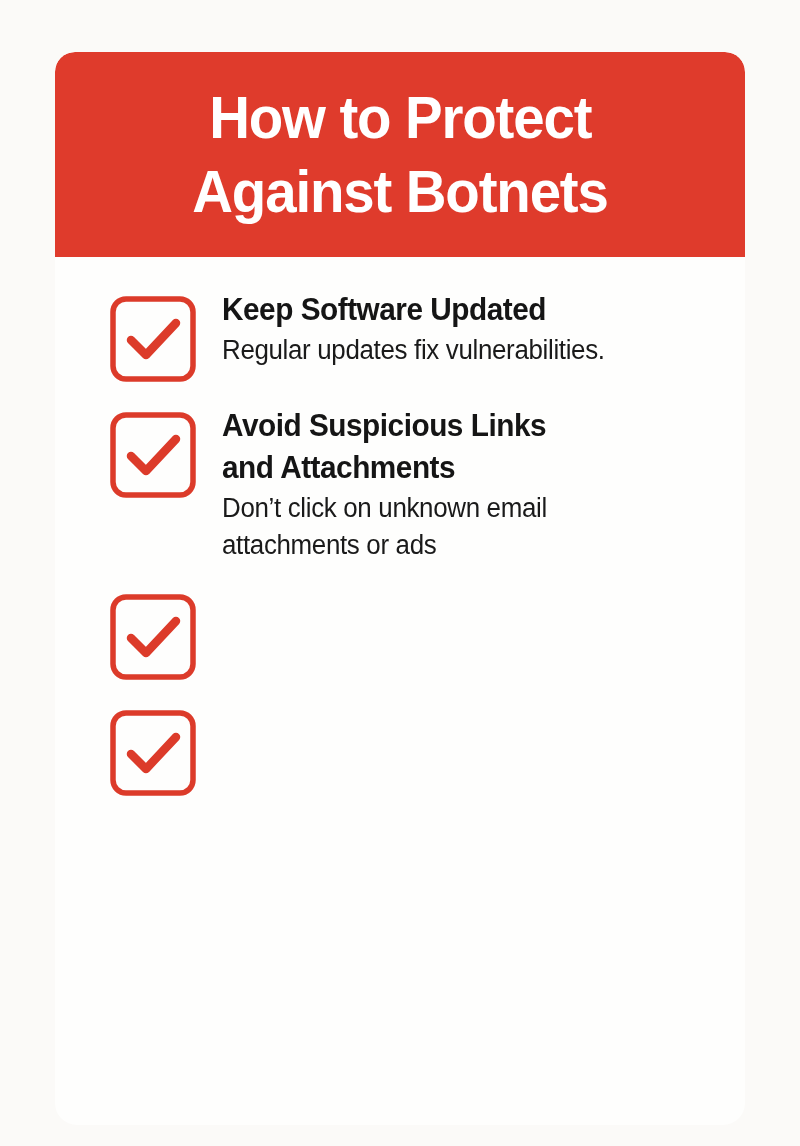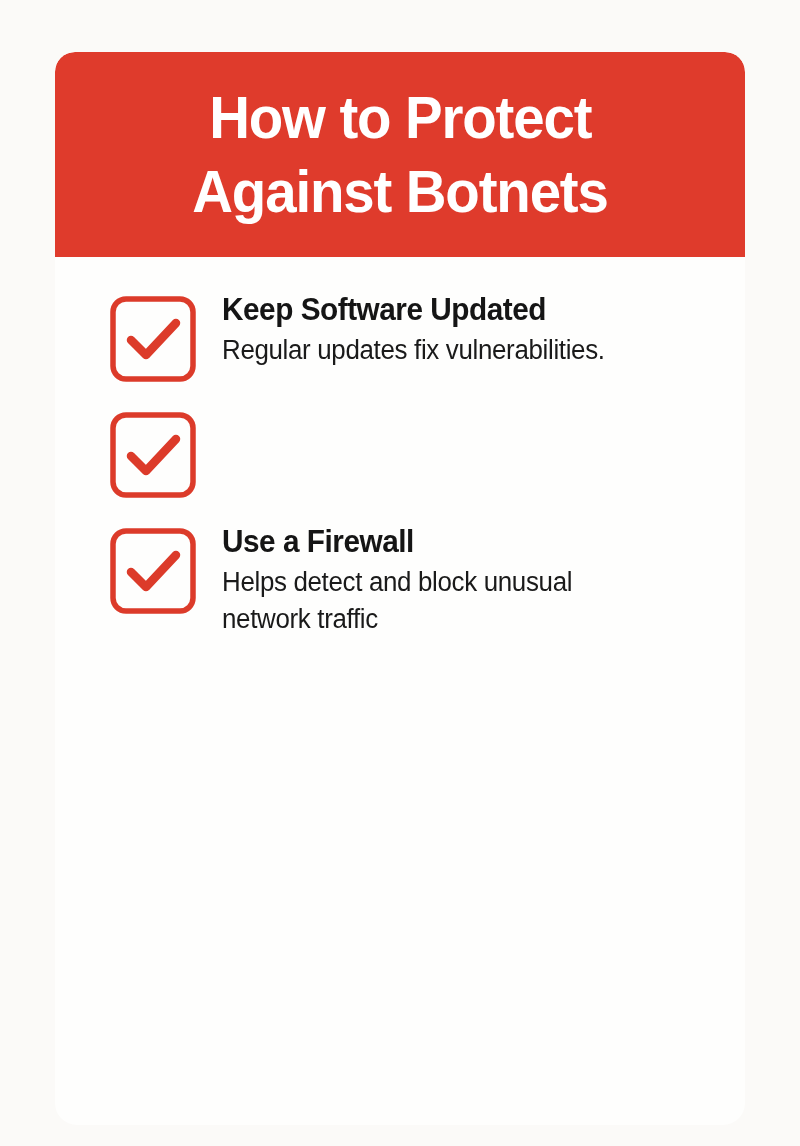--- a/index.html
+++ b/index.html
@@ -149,39 +149,48 @@
             <path d="M21 44 L36 59 L66 27" fill="none" stroke="#DC3B2A" stroke-width="8.5" stroke-linecap="round" stroke-linejoin="round"></path>
           </svg>
         </span>
         <div class="tip-text">
           <div class="tip-title">Keep Software Updated</div>
           <div class="tip-desc">Regular updates fix vulnerabilities.</div>
         </div>
       </div>
 
 
+      <div class="tip-item">
+        <span class="checkbox-icon">
+          <svg viewBox="0 0 86 86" xmlns="http://www.w3.org/2000/svg">
+            <rect x="3" y="3" width="80" height="80" rx="13" ry="13" fill="none" stroke="#DC3B2A" stroke-width="5.5"></rect>
+            <path d="M21 44 L36 59 L66 27" fill="none" stroke="#DC3B2A" stroke-width="8.5" stroke-linecap="round" stroke-linejoin="round"></path>
+          </svg>
+        </span>
+        <div class="tip-text">
+          <div class="tip-title">Avoid Suspicious Links</div>
+          <div class="tip-title">and Attachments</div>
+          <div class="tip-desc">Don’t click on unknown email</div>
+          <div class="tip-desc">attachments or ads</div>
+        </div>
+      </div>
 
       <div class="tip-item">
         <span class="checkbox-icon">
           <svg viewBox="0 0 86 86" xmlns="http://www.w3.org/2000/svg">
             <rect x="3" y="3" width="80" height="80" rx="13" ry="13" fill="none" stroke="#DC3B2A" stroke-width="5.5"></rect>
             <path d="M21 44 L36 59 L66 27" fill="none" stroke="#DC3B2A" stroke-width="8.5" stroke-linecap="round" stroke-linejoin="round"></path>
           </svg>
         </span>
       </div>
 
       <div class="tip-item">
         <span class="checkbox-icon">
           <svg viewBox="0 0 86 86" xmlns="http://www.w3.org/2000/svg">
             <rect x="3" y="3" width="80" height="80" rx="13" ry="13" fill="none" stroke="#DC3B2A" stroke-width="5.5"></rect>
             <path d="M21 44 L36 59 L66 27" fill="none" stroke="#DC3B2A" stroke-width="8.5" stroke-linecap="round" stroke-linejoin="round"></path>
           </svg>
         </span>
-        <div class="tip-text">
-          <div class="tip-title">Use a Firewall</div>
-          <div class="tip-desc">Helps detect and block unusual</div>
-          <div class="tip-desc">network traffic</div>
-        </div>
       </div>
 
     </div>
   </div>
 </div>
 
 </body></html>

